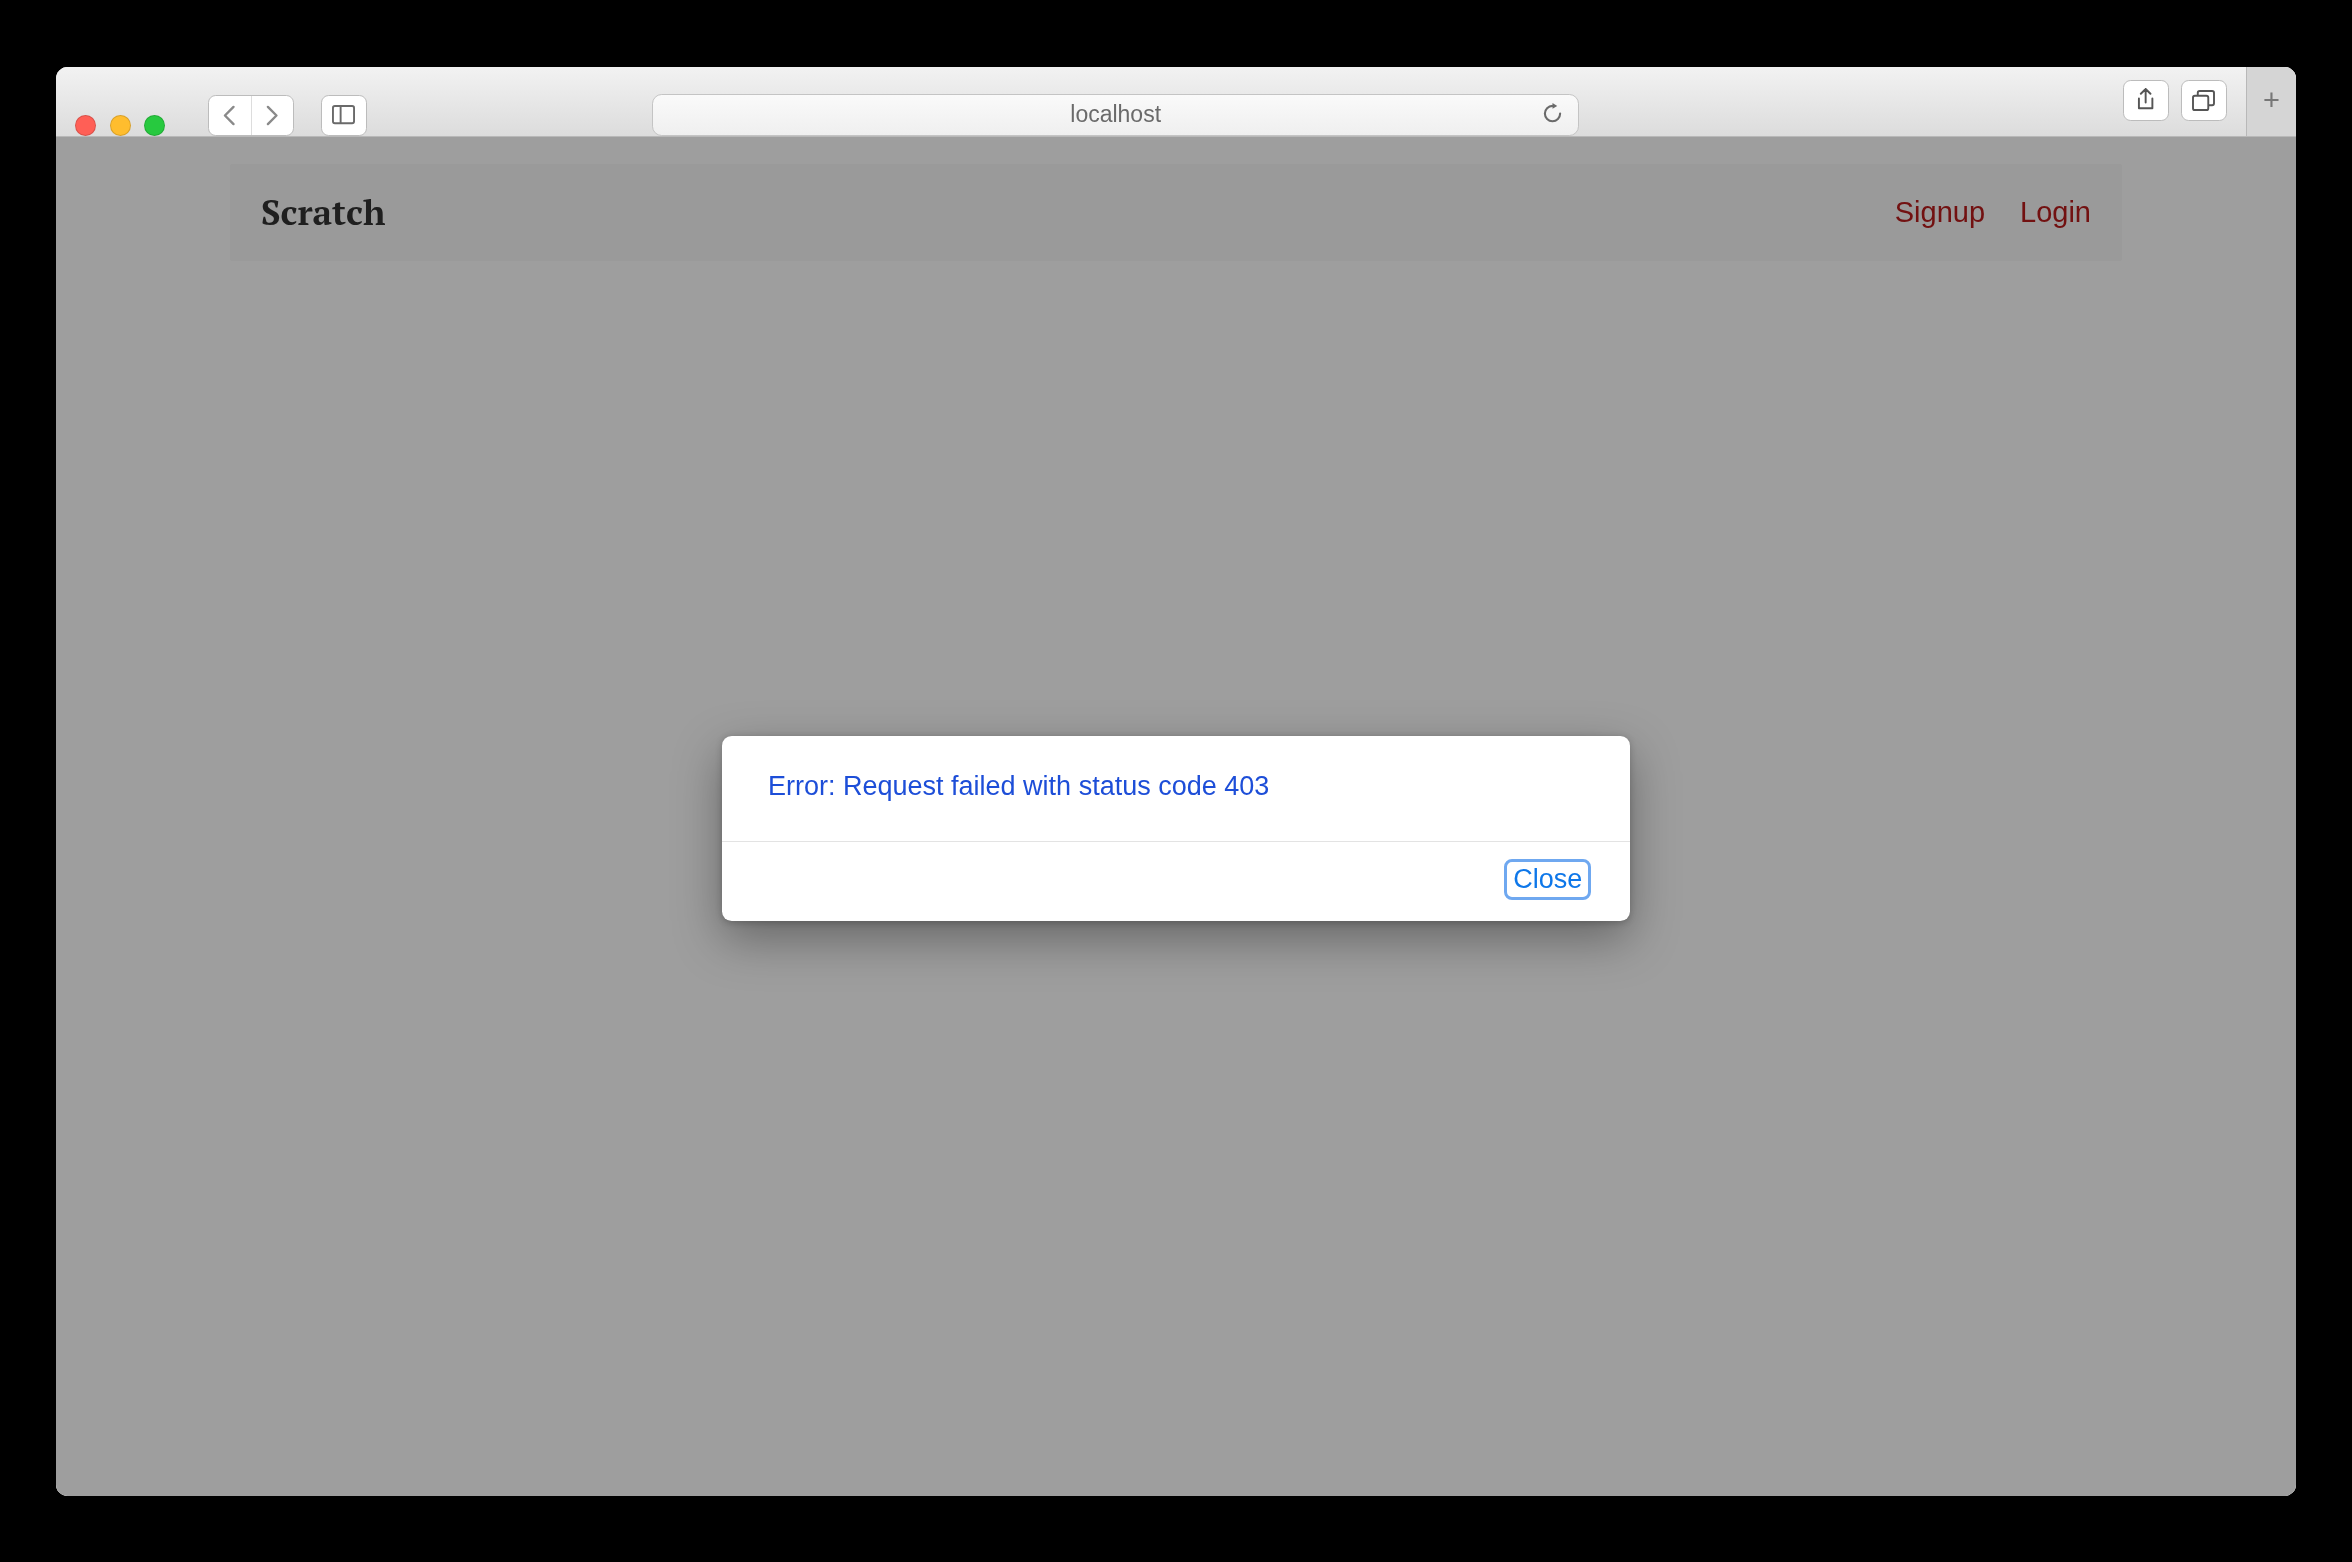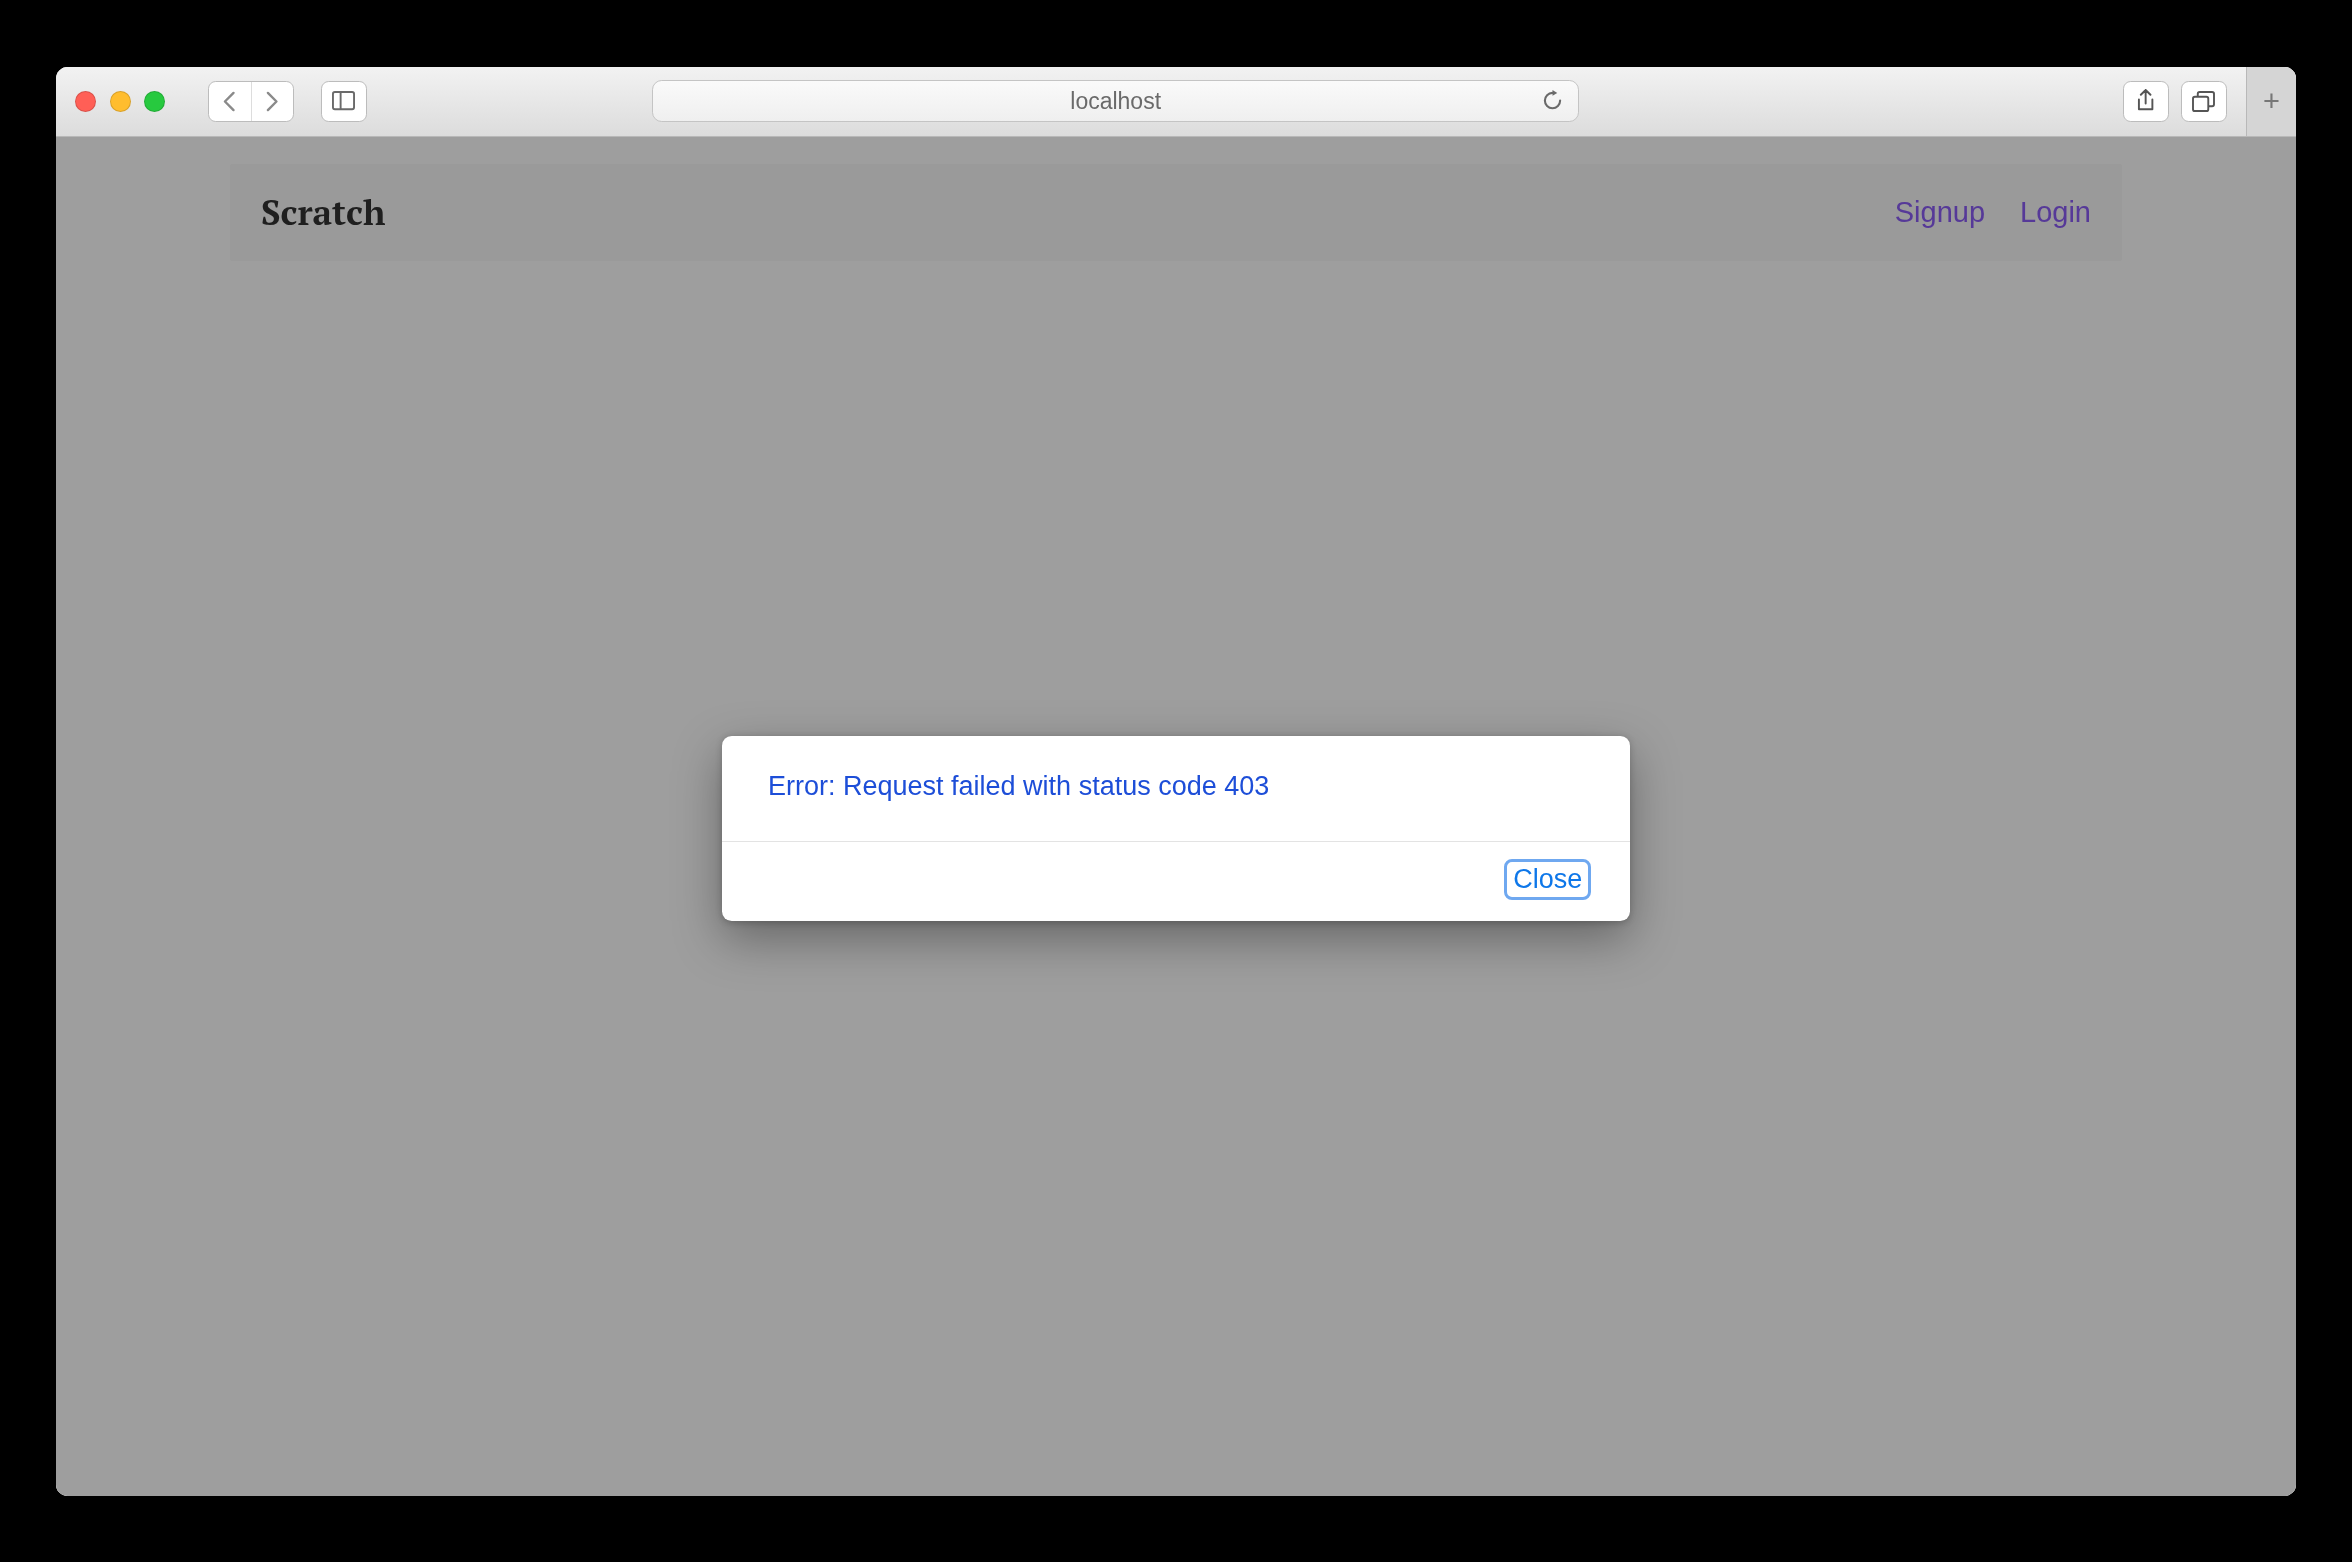--- a/index.html
+++ b/index.html
@@ -25,21 +25,21 @@
       box-shadow: 0 19.3px 58px rgba(0,0,0,0.5);
       display: flex;
       flex-direction: column;
       position: relative;
     }
     .chrome-bar {
       height: 70px;
       background: linear-gradient(to bottom, #f2f2f2, #dcdcdc);
       border-bottom: 1px solid #b8b8b8;
       display: flex;
-      align-items: center;
+      align-items: flex-end;
       padding: 0 19.3px;
       gap: 27px;
     }
     .traffic-lights {
       display: flex;
       gap: 13.5px;
       margin-right: 15.4px;
     }
     .traffic-light {
       width: 21px;
@@ -145,21 +145,21 @@
       color: #333;
       font-family: "PT Serif", Georgia, serif;
     }
     .nav-links {
       margin-left: auto;
       display: flex;
       gap: 35px;
     }
     .nav-link {
       font-size: 29px;
-      color: #8b5cf6;
+      color: #b91c1c;
     }
     .overlay {
       position: absolute;
       inset: 0;
       background: rgba(0,0,0,0.38);
       display: flex;
       align-items: flex-start;
       justify-content: center;
       padding-top: 599px;
     }

